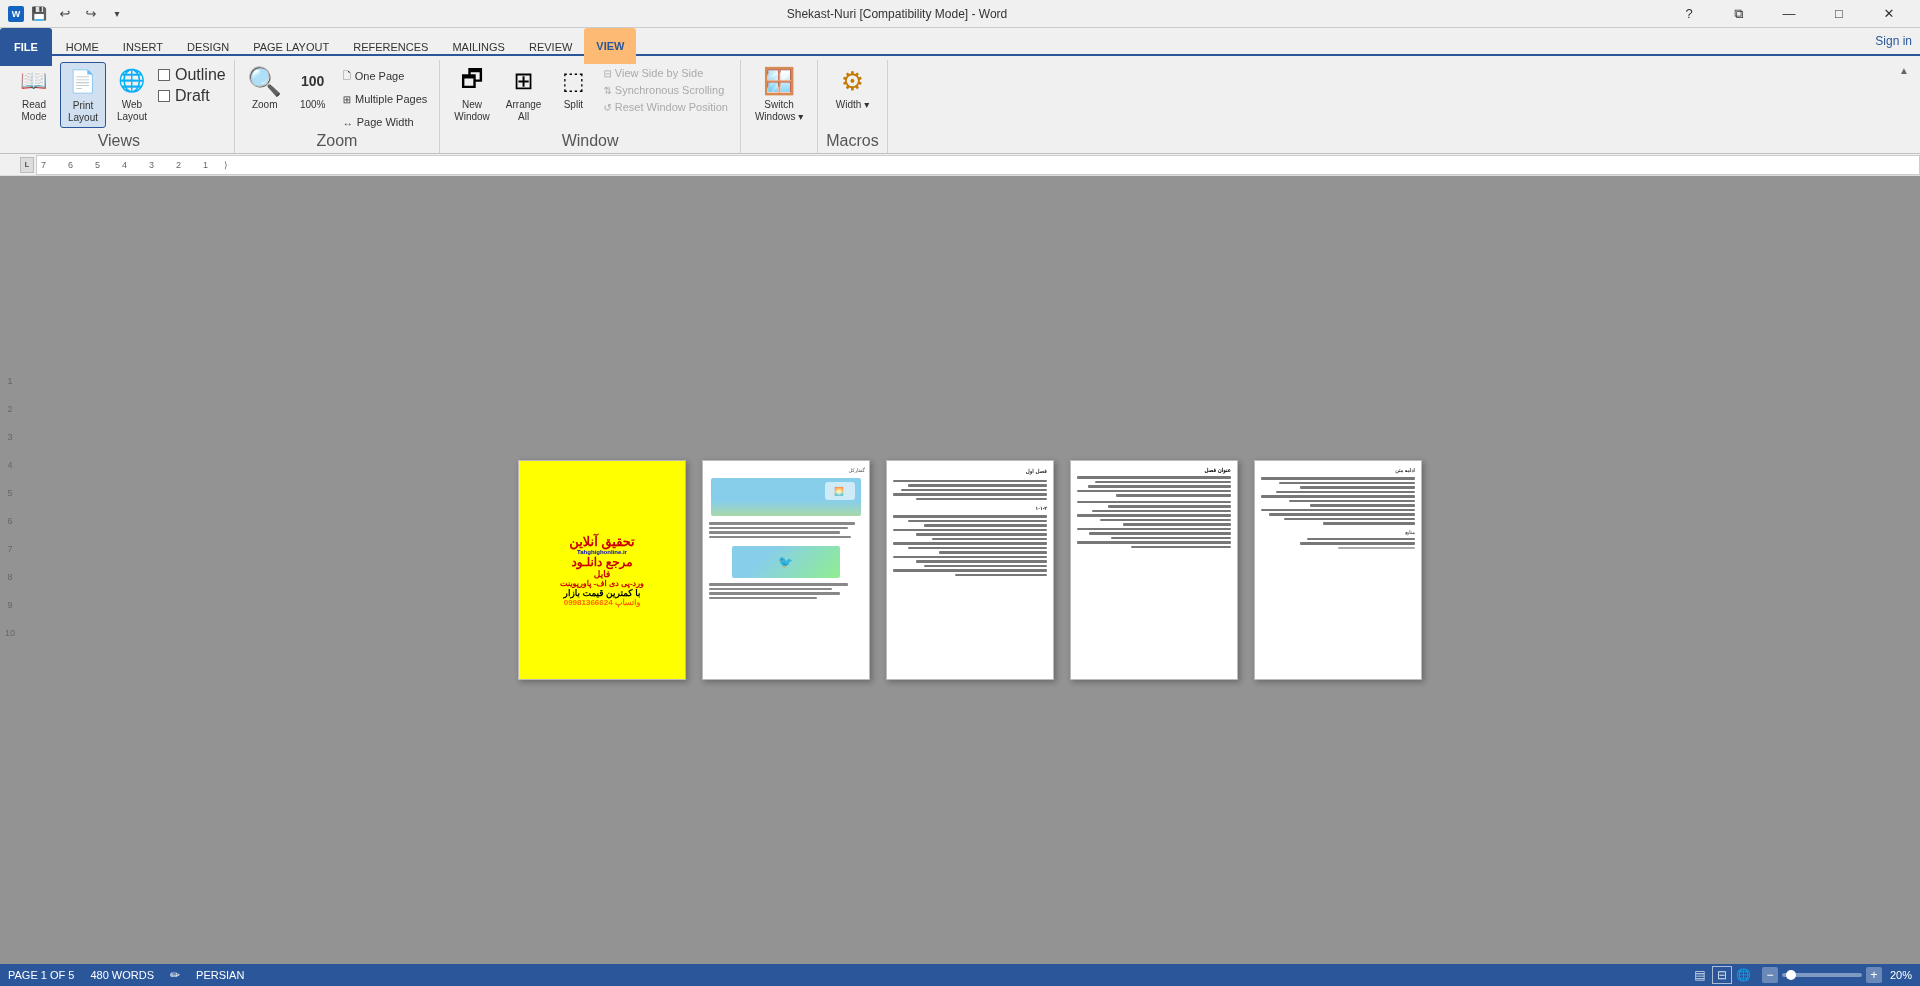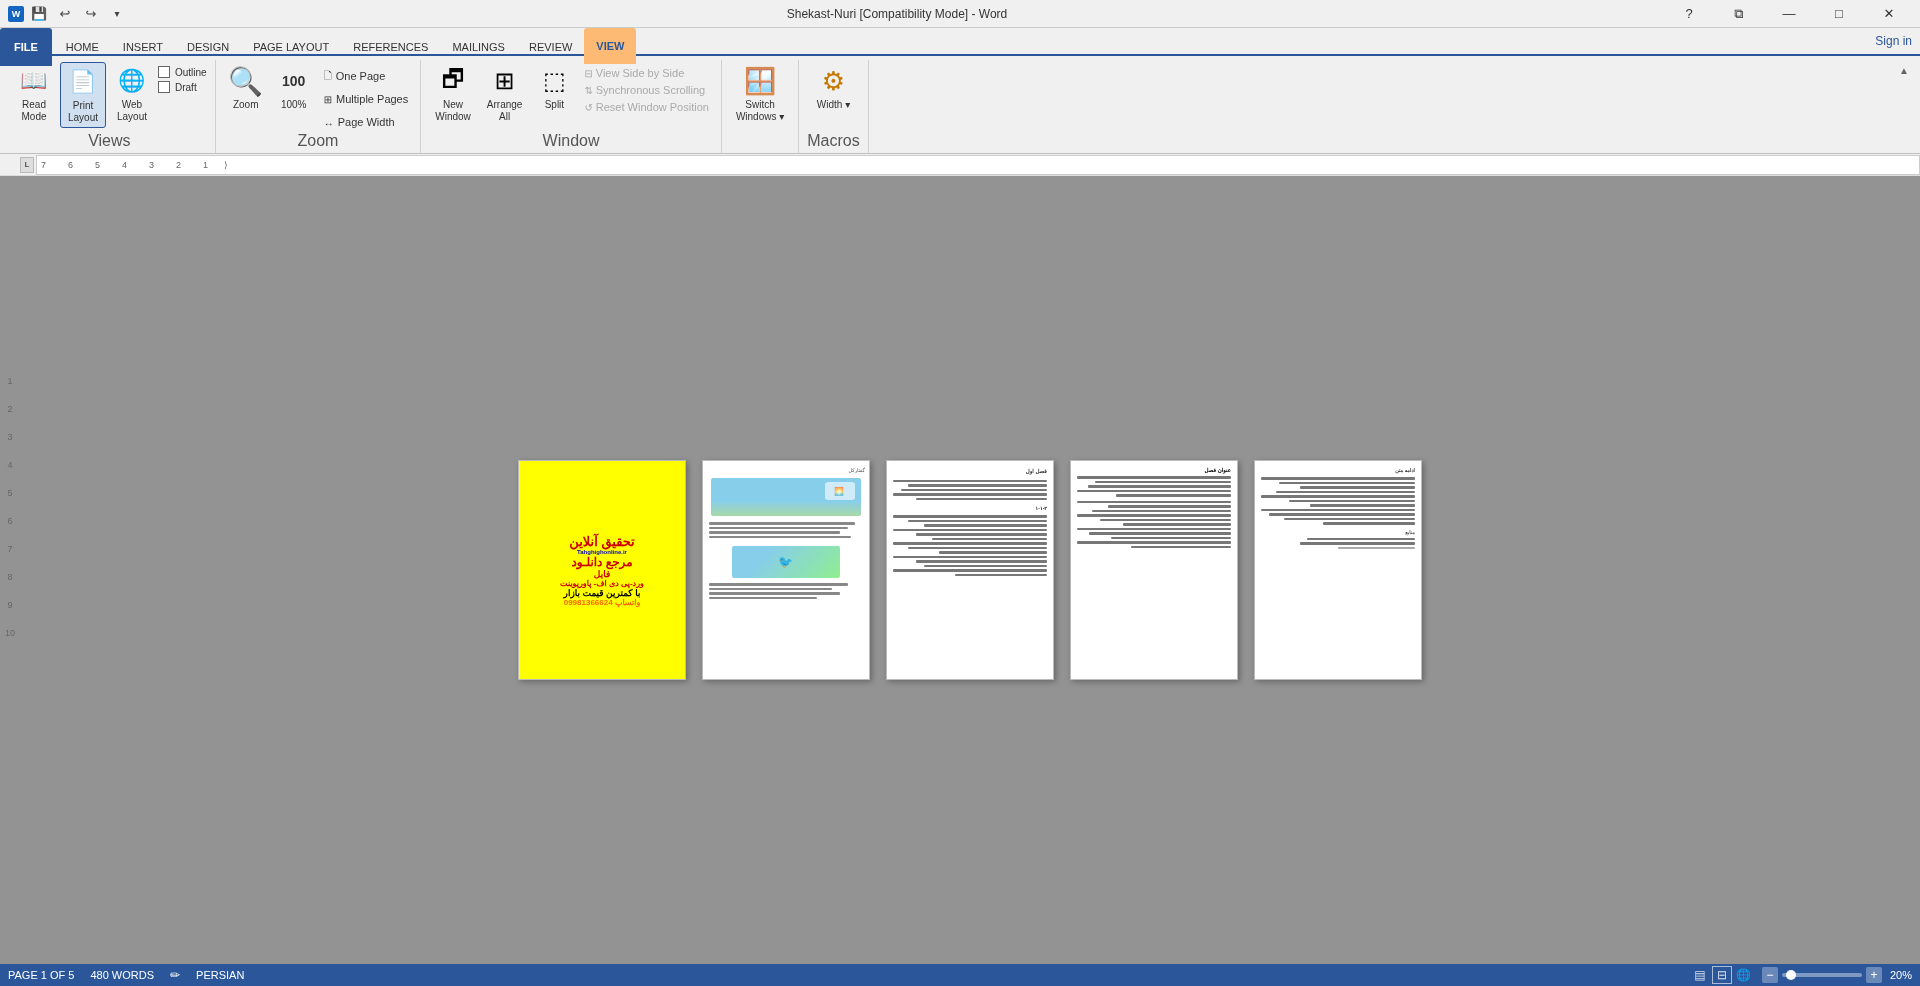--- a/index.html
+++ b/index.html
@@ -86,21 +86,21 @@
       gap: 4px;
       cursor: pointer;
       padding: 2px 4px;
       border-radius: 3px;
       height: 20px;
       white-space: nowrap;
       font-size: 11px;
       color: #333;
     }
     .checkbox-group { display: flex; flex-direction: column; gap: 3px; padding-top: 2px; }
-    .cb-row { display: flex; align-items: center; gap: 5px; font-size: 10px; color: #333; cursor: pointer; }
+    .cb-row { display: flex; align-items: center; gap: 5px; font-size: 16px; color: #333; cursor: pointer; }
     .cb-box { width: 12px; height: 12px; border: 1px solid #666; background: white; display: flex; align-items: center; justify-content: center; flex-shrink: 0; }
     .cb-box.checked::after { content: '✓'; font-size: 9px; color: #2b579a; }
     .win-row { display: flex; align-items: center; gap: 3px; font-size: 11px; color: #888; cursor: pointer; padding: 1px 4px; border-radius: 2px; }
     .win-row.disabled { color: #aaa; cursor: default; }
 
     
     .ruler-bar {
       height: 22px;
       background: #f0f0f0;
       border-bottom: 1px solid #ddd;

